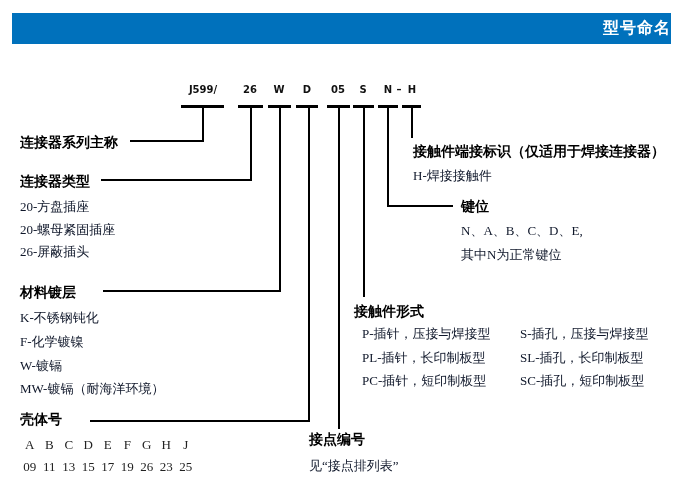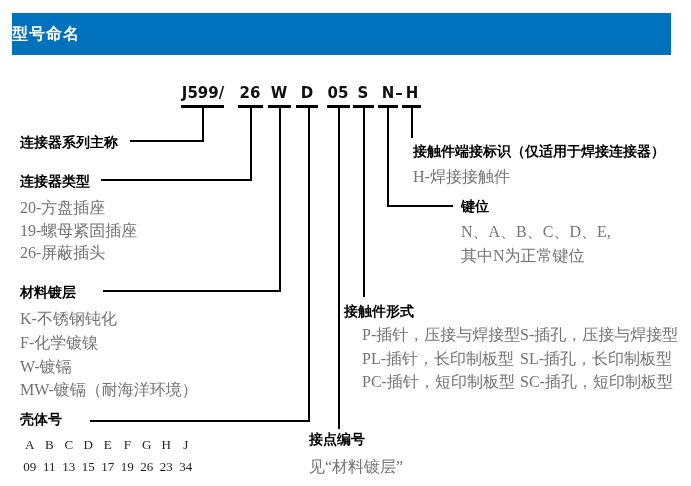--- a/index.html
+++ b/index.html
@@ -1,30 +1,30 @@
 <!DOCTYPE html>
 <html><head>
 <meta charset="utf-8">
 <style>
   html,body{margin:0;padding:0;background:#fff;}
   .page{position:relative;width:691px;height:486px;background:#ffffff;overflow:hidden;
         font-family:"Liberation Serif","DejaVu Serif",serif;color:#1a1a1a;}
-  .header-bar{position:absolute;left:12px;top:13px;width:659px;height:42px;
-              background:#0071BC;display:flex;align-items:center;justify-content:flex-start;}
+  .header-bar{position:absolute;left:12px;top:13px;width:659px;height:31px;
+              background:#0071BC;display:flex;align-items:center;justify-content:flex-end;}
   .header-title{font-family:"Liberation Sans","DejaVu Sans",sans-serif;font-weight:bold;
                 font-size:16px;color:#ffffff;letter-spacing:1px;}
   .pn-seg{position:absolute;top:84px;transform:translateX(-50%);
           font-family:"DejaVu Sans","Liberation Sans",sans-serif;
-          font-weight:bold;font-size:15px;color:#111;white-space:nowrap;}
+          font-weight:bold;font-size:10px;color:#111;white-space:nowrap;}
   .tick{position:absolute;top:105px;height:3px;background:#000;}
   .vline{position:absolute;width:2px;background:#000;}
   .hline{position:absolute;height:2px;background:#000;}
   .heading{position:absolute;font-family:"Liberation Sans","DejaVu Sans",sans-serif;
            font-weight:bold;font-size:14px;color:#000;white-space:nowrap;}
-  .body-text{position:absolute;font-size:16px;color:#737373;white-space:nowrap;}
+  .body-text{position:absolute;font-size:13px;color:#0f172a;white-space:nowrap;}
   .shell-row{position:absolute;left:20px;display:flex;}
   .shell-cell{width:19.5px;text-align:center;font-size:13px;color:#222;}
 </style>
 </head>
 <body>
 
 <div class="page">
 
   <div class="header-bar">
     <span class="header-title">型号命名</span>
@@ -61,21 +61,21 @@
   <div class="hline" style="left:130px;top:140px;width:74px;"></div>
   <div class="hline" style="left:101px;top:179px;width:151px;"></div>
   <div class="hline" style="left:103px;top:290px;width:178px;"></div>
   <div class="hline" style="left:90px;top:420px;width:220px;"></div>
   <div class="hline" style="left:387px;top:205px;width:66px;"></div>
 
   <div class="heading" style="left:20px;top:134px;">连接器系列主称</div>
 
   <div class="heading" style="left:20px;top:173px;">连接器类型</div>
   <div class="body-text" style="left:20px;top:198px;">20-方盘插座</div>
-  <div class="body-text" style="left:20px;top:221px;">19-螺母紧固插座</div>
+  <div class="body-text" style="left:20px;top:221px;">20-螺母紧固插座</div>
   <div class="body-text" style="left:20px;top:243px;">26-屏蔽插头</div>
 
   <div class="heading" style="left:20px;top:284px;text-align:right;">材料镀层</div>
   <div class="body-text" style="left:20px;top:309px;">K-不锈钢钝化</div>
   <div class="body-text" style="left:20px;top:333px;">F-化学镀镍</div>
   <div class="body-text" style="left:20px;top:357px;">W-镀镉</div>
   <div class="body-text" style="left:20px;top:380px;">MW-镀镉（耐海洋环境）</div>
 
   <div class="heading" style="left:20px;top:411px;">壳体号</div>
   <div class="shell-row" style="top:437px;">
@@ -91,34 +91,34 @@
   </div>
   <div class="shell-row" style="top:459px;">
     <span class="shell-cell">09</span>
     <span class="shell-cell">11</span>
     <span class="shell-cell">13</span>
     <span class="shell-cell">15</span>
     <span class="shell-cell">17</span>
     <span class="shell-cell">19</span>
     <span class="shell-cell">26</span>
     <span class="shell-cell">23</span>
-    <span class="shell-cell">34</span>
+    <span class="shell-cell">25</span>
   </div>
 
   <div class="heading" style="left:413px;top:143px;">接触件端接标识（仅适用于焊接连接器）</div>
   <div class="body-text" style="left:413px;top:167px;">H-焊接接触件</div>
 
   <div class="heading" style="left:461px;top:198px;">键位</div>
   <div class="body-text" style="left:461px;top:246px;">其中N为正常键位</div>
   <div class="body-text" style="left:461px;top:222px;">N、A、B、C、D、E,</div>
 
-  <div class="heading" style="left:344px;top:303px;font-family:Liberation Serif, serif;">接触件形式</div>
+  <div class="heading" style="left:354px;top:303px;font-family:Liberation Serif, serif;">接触件形式</div>
   <div class="body-text" style="left:362px;top:325px;">P-插针，压接与焊接型</div>
   <div class="body-text" style="left:362px;top:349px;">PL-插针，长印制板型</div>
   <div class="body-text" style="left:362px;top:372px;">PC-插针，短印制板型</div>
   <div class="body-text" style="left:520px;top:325px;">S-插孔，压接与焊接型</div>
   <div class="body-text" style="left:520px;top:349px;">SL-插孔，长印制板型</div>
   <div class="body-text" style="left:520px;top:372px;">SC-插孔，短印制板型</div>
 
   <div class="heading" style="left:309px;top:431px;">接点编号</div>
-  <div class="body-text" style="left:309px;top:457px;">见“材料镀层”</div>
+  <div class="body-text" style="left:309px;top:457px;">见“接点排列表”</div>
 
 </div>
 
 </body></html>

